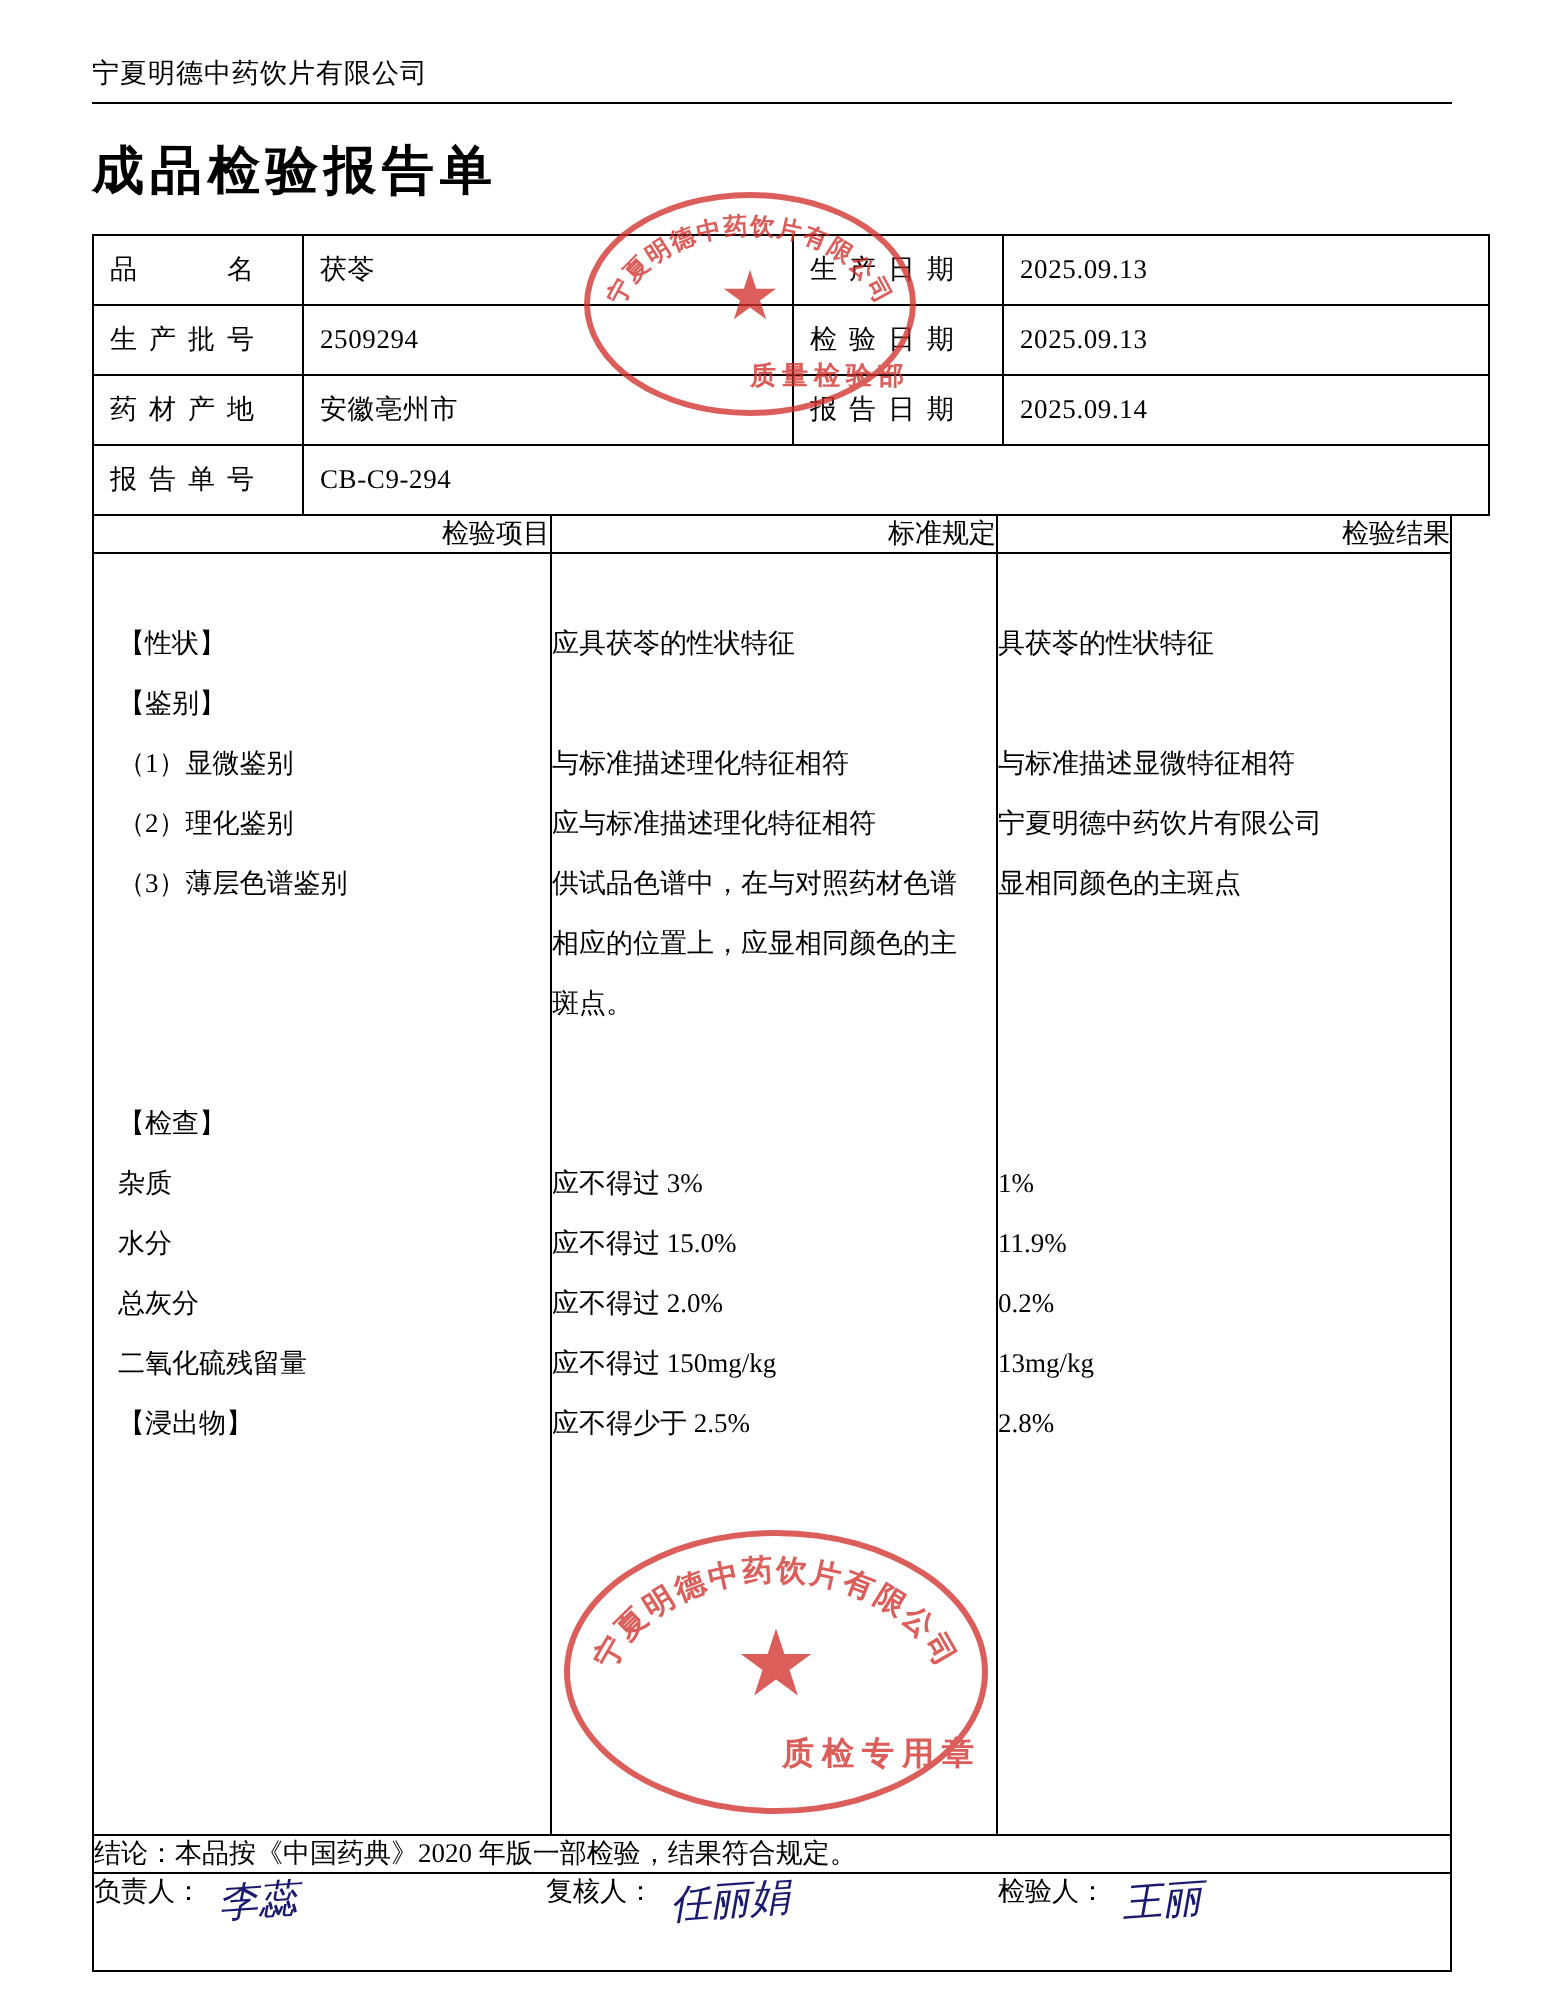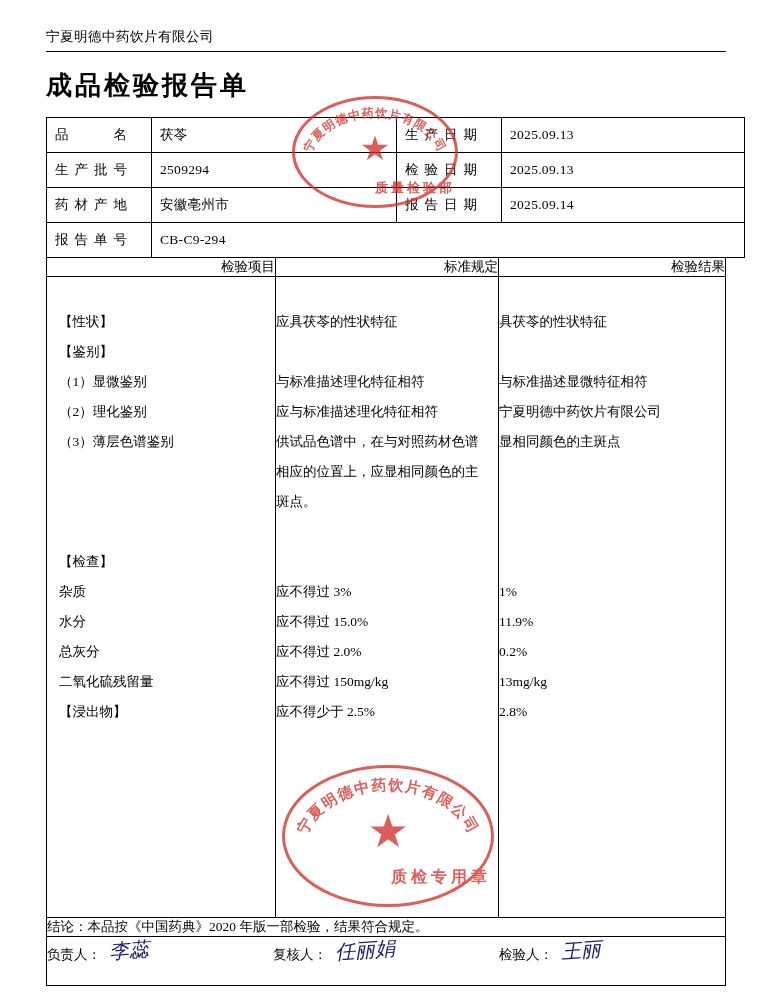--- a/index.html
+++ b/index.html
@@ -110,21 +110,21 @@
     font-size: 13.5px;
     padding: 0 12px;
     vertical-align: middle;
   }
   .sign-flex {
     display: flex;
     align-items: center;
   }
   .sign-item {
     display: flex;
-    align-items: flex-end;
+    align-items: flex-start;
     flex: 1;
   }
   .sig {
     font-family: "Liberation Serif", serif;
     font-style: italic;
     font-size: 20px;
     color: #1a1a6e;
     margin-left: 8px;
     transform: rotate(-4deg);
     white-space: nowrap;

